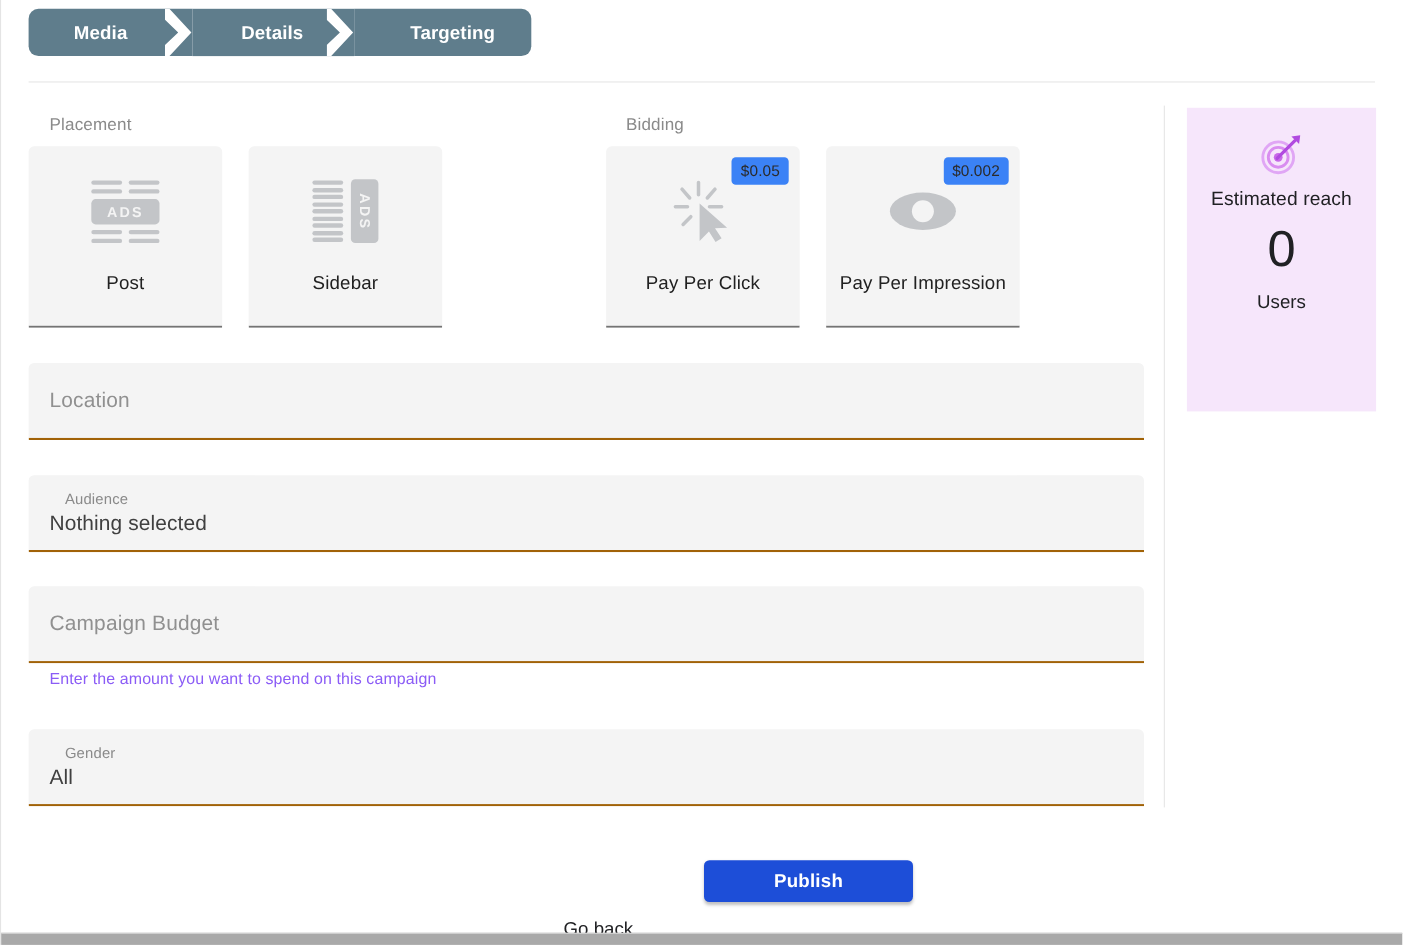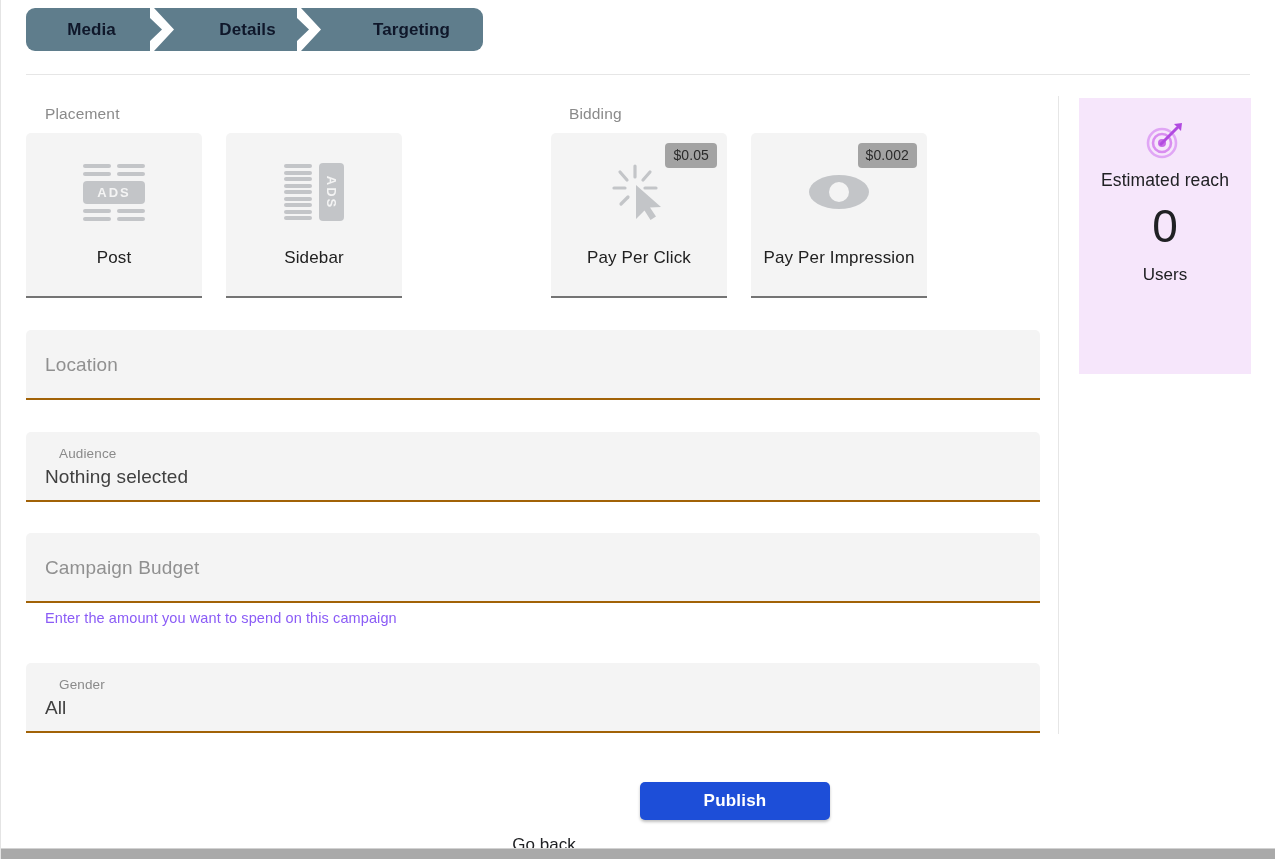--- a/index.html
+++ b/index.html
@@ -30,21 +30,21 @@
     top: 8px;
     display: flex;
     height: 43px;
   }
   .step {
     position: relative;
     display: flex;
     align-items: center;
     justify-content: center;
     background: #5f7d8c;
-    color: #0f172a;
+    color: #ffffff;
     font-size: 17px;
     font-weight: bold;
     height: 43px;
     letter-spacing: 0.1px;
   }
   .step.first {
     width: 149px;
     border-top-left-radius: 9px;
     border-bottom-left-radius: 9px;
     padding-right: 18px;
@@ -125,21 +125,21 @@
   }
   .card-post    { left: 25px; }
   .card-sidebar { left: 225px; }
   .card-ppc     { left: 550px; }
   .card-ppi     { left: 750px; }
 
   .price-chip {
     position: absolute;
     top: 10px;
     right: 10px;
-    background: #a3a3a3;
+    background: #3b82f6;
     color: #2b2b2b;
     font-size: 14px;
     line-height: 1;
     padding: 5px 8px 6px 8px;
     border-radius: 4px;
     letter-spacing: 0.1px;
     text-align: center;
   }
 
   

